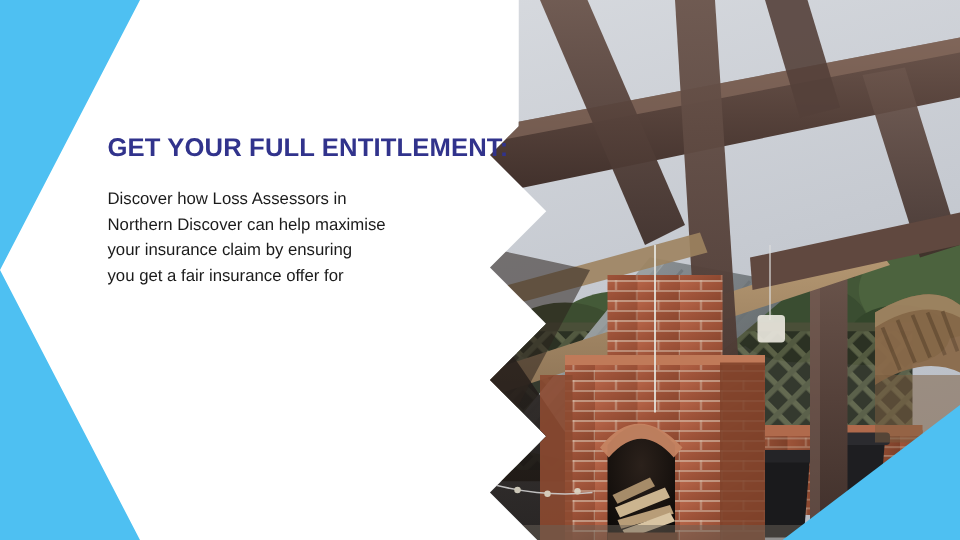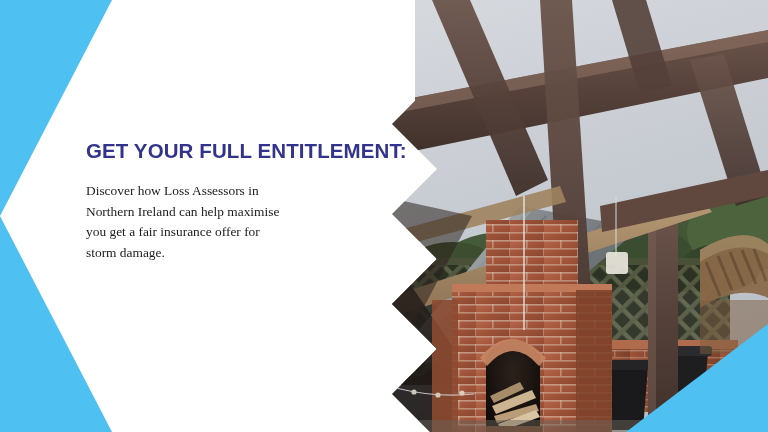--- a/index.html
+++ b/index.html
@@ -32,40 +32,40 @@
   #right-blue{
     position:absolute;left:600px;top:300px;width:168px;height:132px;
     background:var(--brand);
     clip-path: polygon(168px 24px, 168px 132px, 26px 132px);
   }
 
   :root{--brand:#4ec0f2;--navy:#31338c;--body:#1b1b1b;}
 
   
   #copy{
-    position:absolute;left:86px;top:104px;width:300px;margin-top:32px;
+    position:absolute;left:86px;top:104px;width:300px;
   }
   #headline{
     margin:0;
     color:var(--navy);
     font-weight:bold;
     font-size:20.5px;
     line-height:29px;
     letter-spacing:0.1px;
     text-transform:uppercase;
   }
   #headline .hl{display:block;white-space:nowrap;}
   #subcopy{
     margin:16px 0 0 0;
     color:var(--body);
     font-size:13.4px;
     line-height:20.5px;
     width:292px;
   }
-  #subcopy .sl{display:block;white-space:nowrap;font-family:Liberation Serif, serif;}
+  #subcopy .sl{display:block;white-space:nowrap;}
 </style>
 </head>
 <body>
 
 <div id="stage">
 
   <div id="photo-layer">
     <svg id="photo-svg" viewBox="0 0 768 432" preserveAspectRatio="xMidYMid slice">
       <defs>
         <linearGradient id="skyG" x1="0" y1="0" x2="0.25" y2="1">
@@ -248,19 +248,19 @@
 
   <div id="left-blue"></div>
   <div id="right-blue"></div>
 
   <div id="copy">
     <h1 id="headline">
       <span class="hl">GET YOUR FULL ENTITLEMENT:</span>
     </h1>
     <p id="subcopy">
       <span class="sl">Discover how Loss Assessors in</span>
-      <span class="sl">Northern Ireland can help maximise</span>
+      <span class="sl">Northern Discover can help maximise</span>
+      <span class="sl">your insurance claim by ensuring</span>
       <span class="sl">you get a fair insurance offer for</span>
-      <span class="sl">storm damage.</span>
     </p>
   </div>
 
 </div>
 
 </body></html>

